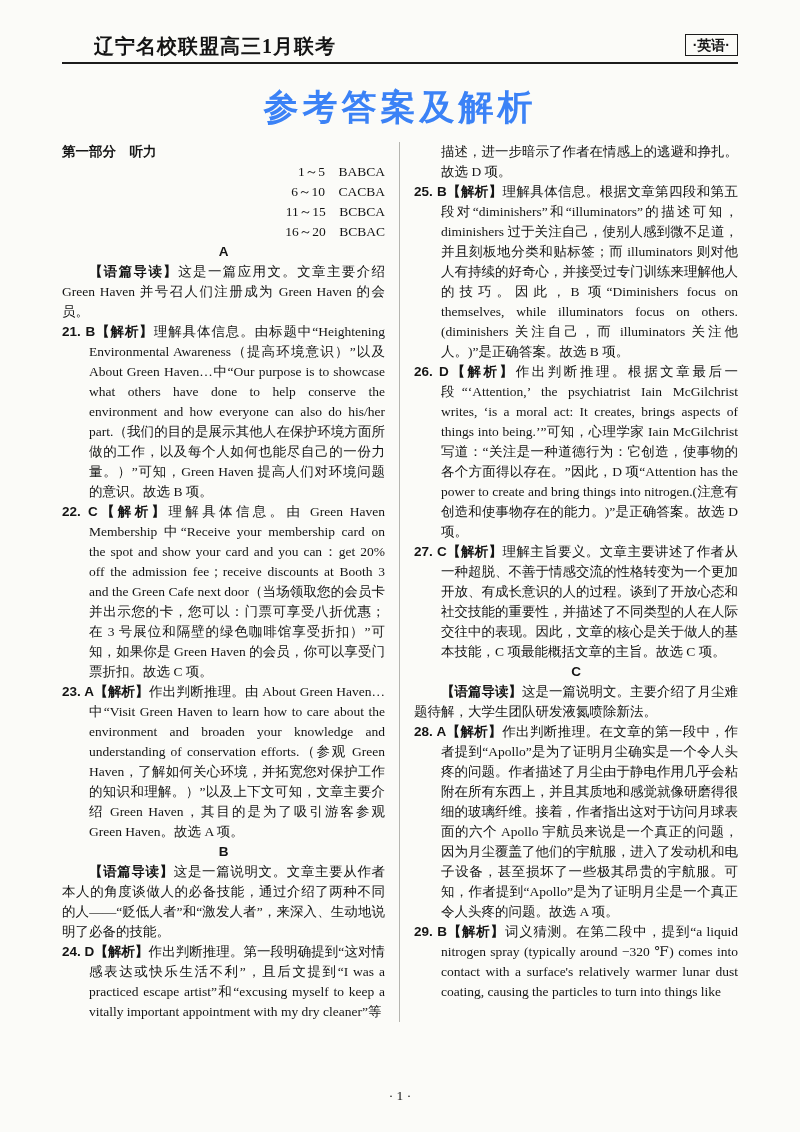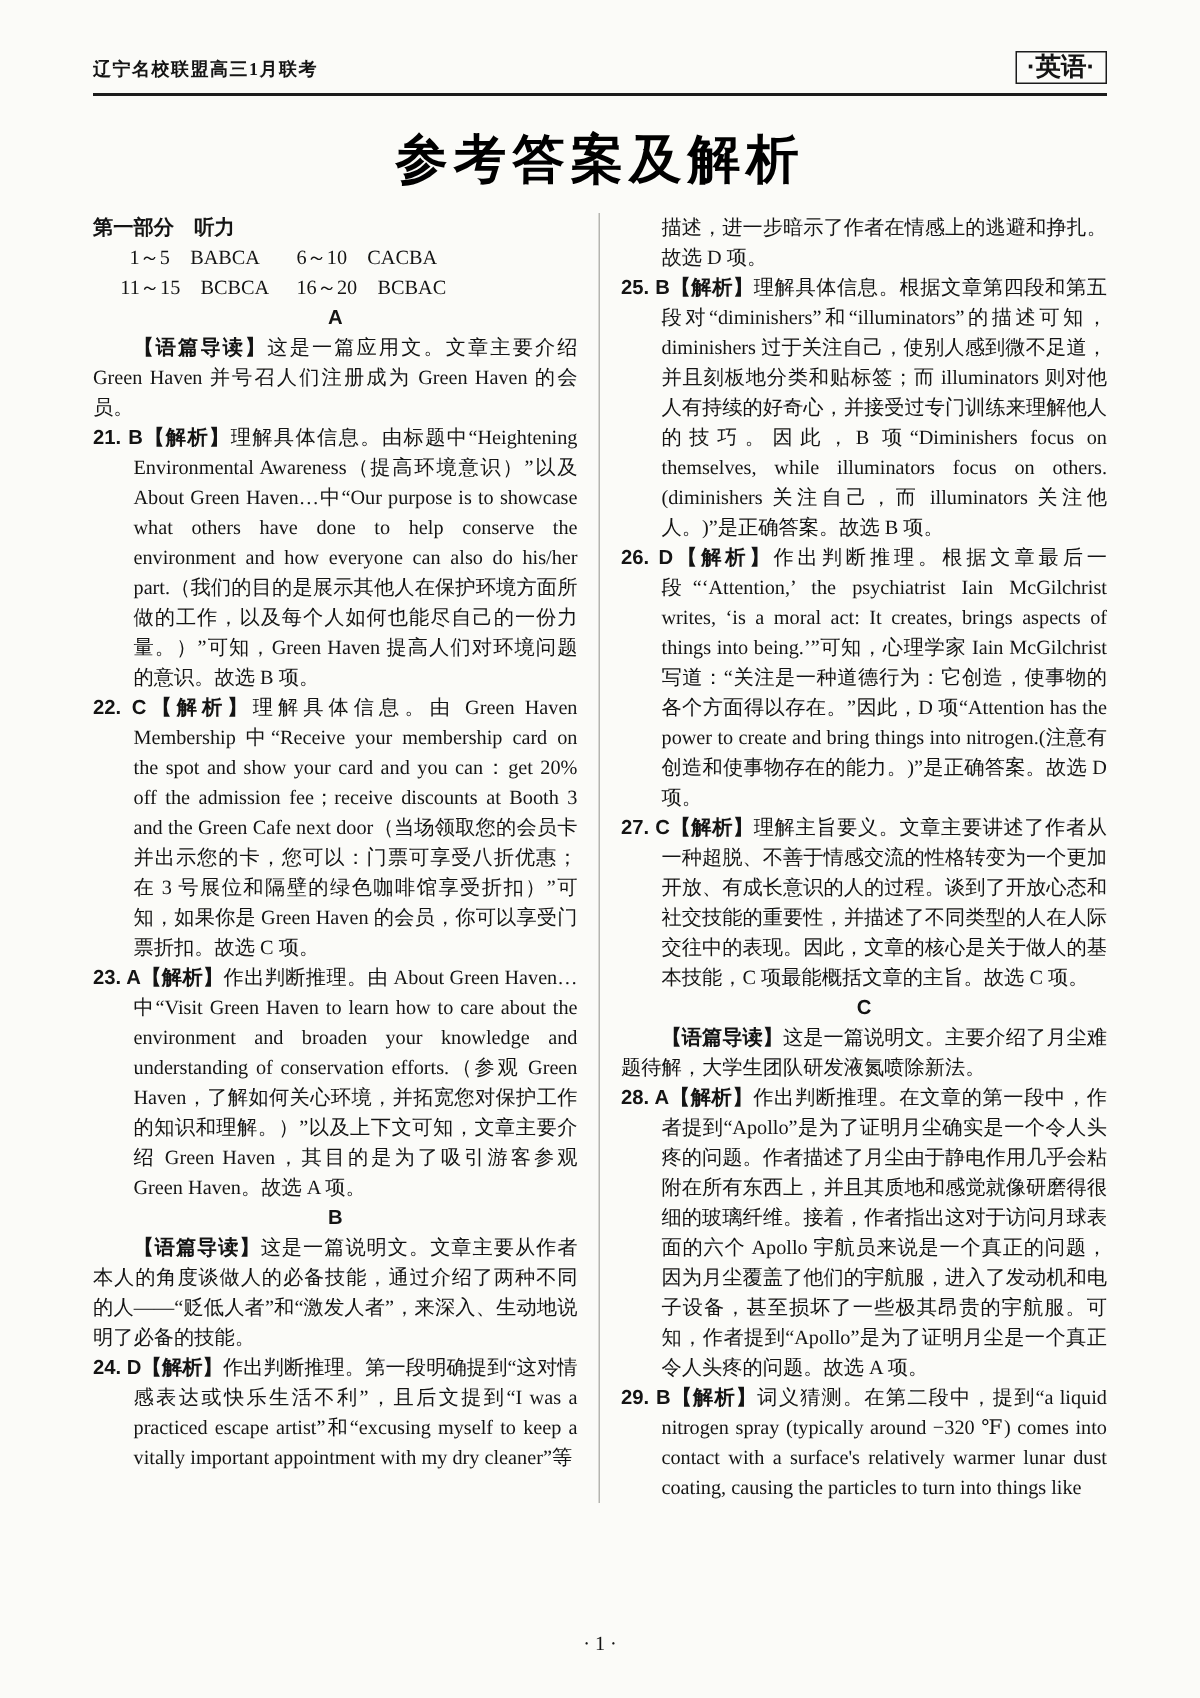--- a/index.html
+++ b/index.html
@@ -7,41 +7,41 @@
     width:800px;height:1132px;margin:0 auto;background:#fbfbf8;color:#141414;
     font-family:"Liberation Serif","DejaVu Serif",serif;
     font-size:13.5px;line-height:20px;
     position:relative;overflow:hidden;box-sizing:border-box;
     padding:34px 62px 0 62px;
   }
   .header{
     display:flex;justify-content:space-between;align-items:flex-end;
     border-bottom:2.5px solid #1c1c1c;padding-bottom:6px;
   }
-  .header-left{font-weight:bold;font-size:12px;letter-spacing:1px;}
+  .header-left{font-weight:bold;font-size:20px;letter-spacing:1px;margin-left:32px;}
   .subject-box{
-    border:1.6px solid #1c1c1c;padding:0 7px;font-weight:bold;font-size:17px;
+    border:1.6px solid #1c1c1c;padding:0 7px;font-weight:bold;font-size:14px;
     font-family:"Liberation Sans","DejaVu Sans",sans-serif;line-height:20px;
   }
   .doc-title{
     text-align:center;margin:24px 0 16px 0;
     font-family:"Liberation Sans","DejaVu Sans",sans-serif;
-    font-weight:900;font-size:35px;line-height:38px;letter-spacing:4px;color:#000000;
+    font-weight:900;font-size:35px;line-height:38px;letter-spacing:4px;color:#3b82f6;
   }
   .columns{display:flex;}
   .col{box-sizing:border-box;width:338px;}
   .col-left{padding-right:14px;border-right:1px solid #b5b5b0;}
   .col-right{padding-left:14px;}
   .blk{margin:0;text-align:justify;}
   .heading{
     font-family:"Liberation Sans","DejaVu Sans",sans-serif;
     font-weight:bold;text-align:left;
   }
   .plain{text-align:left;}
-  .answers{display:flex;text-align:center;}
+  .answers{display:flex;text-align:right;flex-direction:column;}
   .ans-a{flex:0 0 42%;}
   .passage-label{
     text-align:center;font-weight:bold;
     font-family:"Liberation Sans","DejaVu Sans",sans-serif;
   }
   .intro{text-indent:2em;}
   .item{padding-left:2em;text-indent:-2em;}
   .cont{padding-left:2em;}
   .b-sans{
     font-family:"Liberation Sans","DejaVu Sans",sans-serif;

